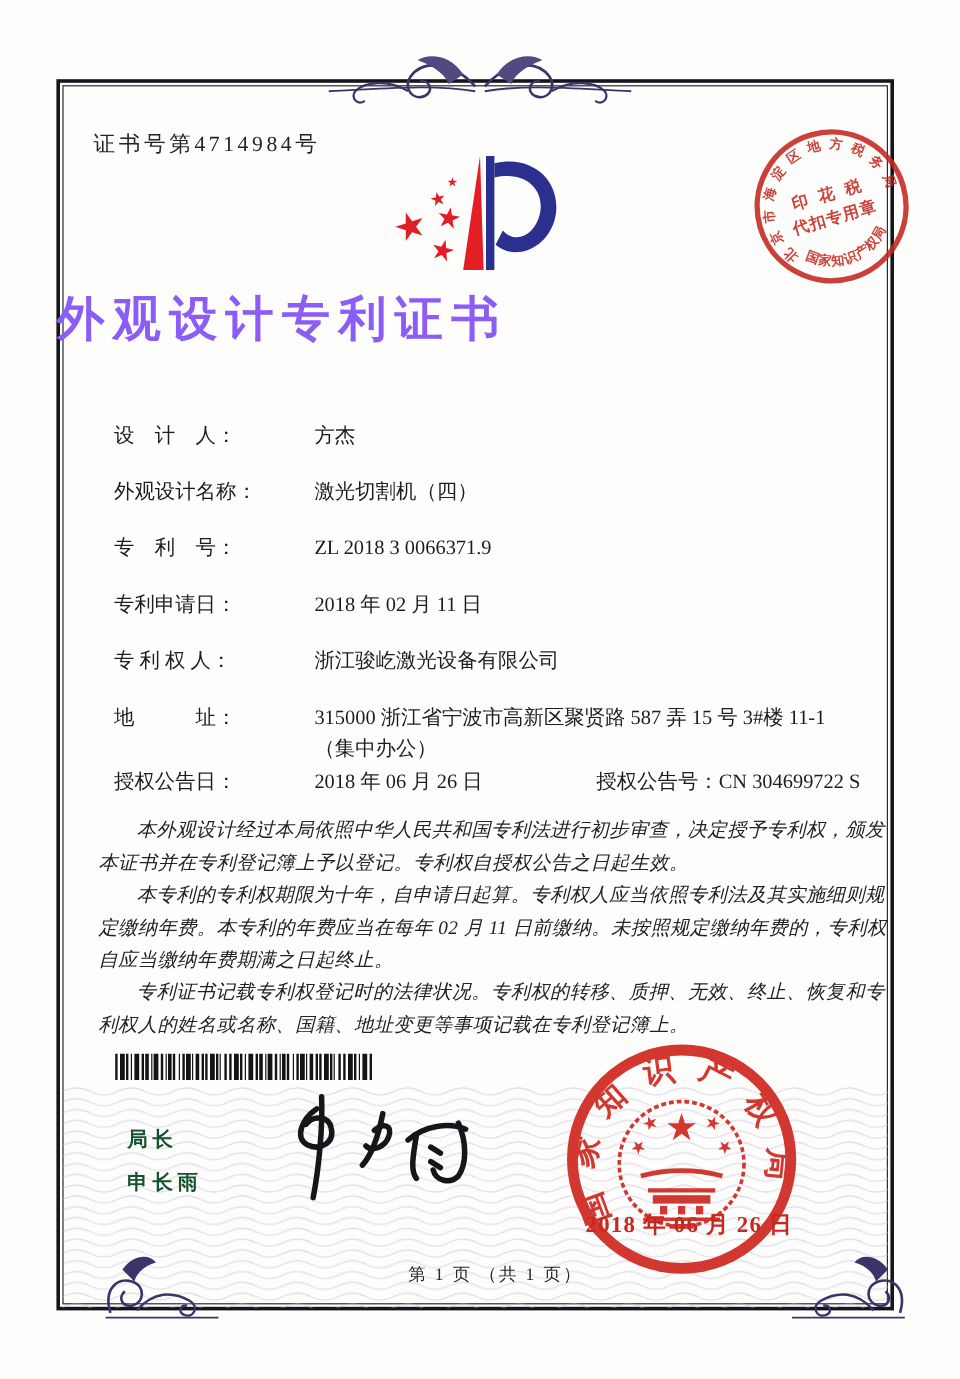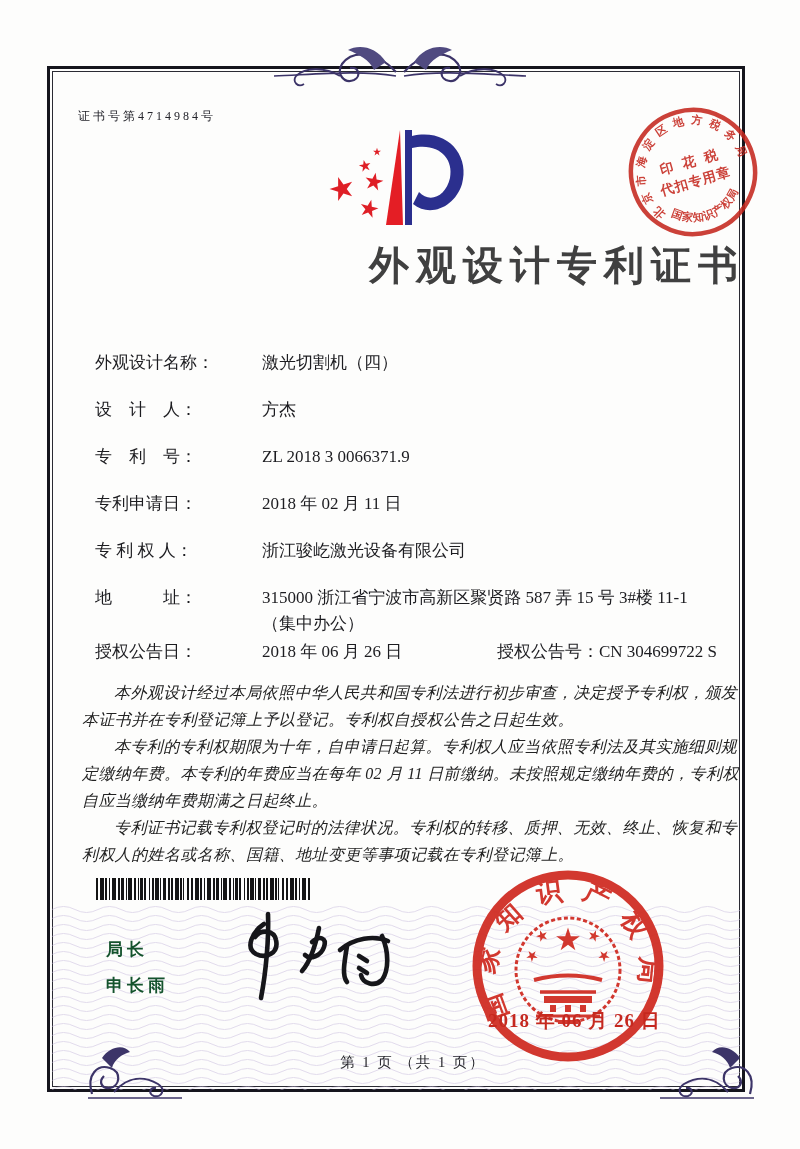--- a/index.html
+++ b/index.html
@@ -13,26 +13,26 @@
     position:absolute; left:47px; top:66px; width:698px; height:1026px;
     border:3px solid #15151d;
   }
   .frame-inner {
     position:absolute; left:2px; top:2px; right:2px; bottom:2px;
     border:1px solid #2a2a33;
   }
   .guilloche { position:absolute; left:52px; top:905px; width:688px; height:185px; opacity:.5; }
   .cert-no {
     position:absolute; left:78px; top:108px;
-    font-size:12px; letter-spacing:3px; color:#23232a;
+    font-size:18px; letter-spacing:3px; color:#23232a;
   }
   .logo { position:absolute; left:320px; top:112px; }
   .title {
-    position:absolute; left:47px; top:238px; width:698px; text-align:right;
-    font-size:40px; font-weight:bold; letter-spacing:7px; color:#404040;
+    position:absolute; left:47px; top:238px; width:698px; text-align:left;
+    font-size:40px; font-weight:bold; letter-spacing:7px; color:#8b5cf6;
   }
   .fields { position:absolute; left:95px; top:350px; width:622px; font-size:17px; }
   .field { display:flex; margin-bottom:21px; line-height:26px; }
   .field .lbl { flex:0 0 167px; white-space:nowrap; }
   .field .val { flex:1; }
   .field.addr { margin-bottom:2px; }
   .field.last { margin-bottom:0; }
   .grant-pair { margin-left:auto; white-space:nowrap; }
   .paragraphs {
     position:absolute; left:82px; top:679px; width:662px;
@@ -115,26 +115,26 @@
     <use href="#star10" transform="translate(49,97) scale(0.95) rotate(14)" fill="#df1f26"></use>
     <polygon points="80,18 66,113 83,113" fill="#e41e25"></polygon>
     <polygon points="85,18 92,18 92,113 85,113" fill="#2b2f8e"></polygon>
     <path d="M92,24 C128,16 150,44 142,72 C135,95 110,106 93,92 L99,80 C110,92 126,84 130,66 C134,46 118,30 92,36 Z" fill="#2b2f8e"></path>
   </svg>
 
   <div class="title">外观设计专利证书</div>
 
   <div class="fields">
     <div class="field">
+      <span class="lbl">设　计　人：</span>
+      <span class="val">方杰</span>
+    </div>
+    <div class="field">
       <span class="lbl">外观设计名称：</span>
       <span class="val">激光切割机（四）</span>
-    </div>
-    <div class="field">
-      <span class="lbl">设　计　人：</span>
-      <span class="val">方杰</span>
     </div>
     <div class="field">
       <span class="lbl">专　利　号：</span>
       <span class="val">ZL 2018 3 0066371.9</span>
     </div>
     <div class="field">
       <span class="lbl">专利申请日：</span>
       <span class="val">2018 年 02 月 11 日</span>
     </div>
     <div class="field">

